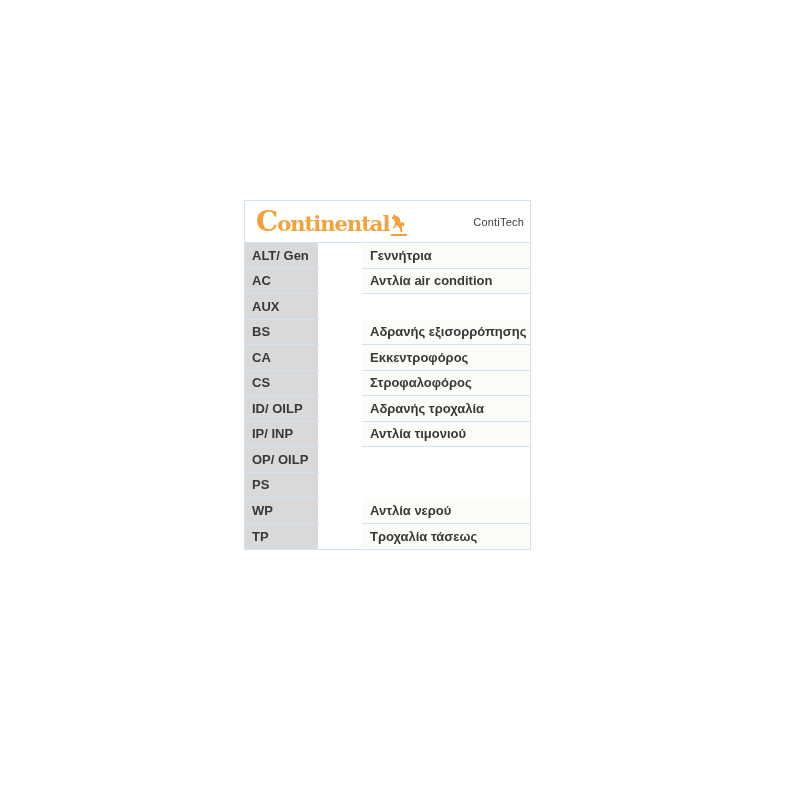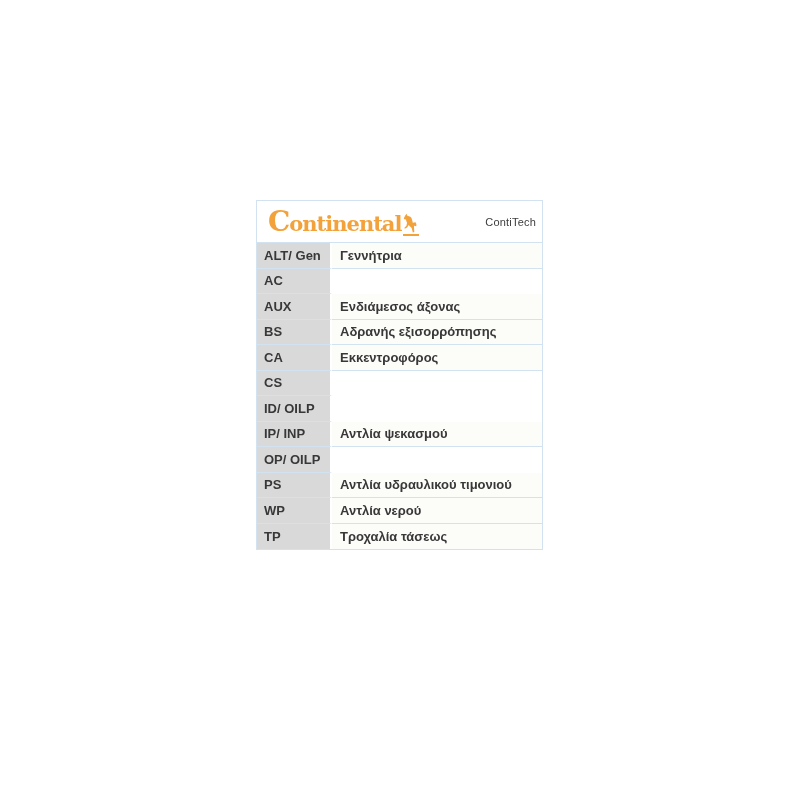--- a/index.html
+++ b/index.html
@@ -13,21 +13,21 @@
   * { margin: 0; padding: 0; box-sizing: border-box; }
   html, body { width: 800px; height: 800px; }
   body {
     background: #ffffff;
     font-family: "Liberation Sans", sans-serif;
     position: relative;
     overflow: hidden;
   }
   .panel {
     position: absolute;
-    left: 256px;
+    left: 244px;
     top: 200px;
     width: 287px;
     border: 1px solid var(--table-border);
     background: #fff;
   }
   .brand-header {
     height: 42px;
     display: flex;
     align-items: center;
     justify-content: space-between;
@@ -80,20 +80,21 @@
   .label-cell {
     flex: 1;
     background: var(--label-bg);
     padding-left: 8px;
     display: flex;
     align-items: center;
     font-size: 13px;
     font-weight: bold;
     color: var(--text-color);
     white-space: nowrap;
+    margin-left: 42px;
   }
 </style>
 </head>
 <body>
 
 <div class="panel">
 
   <div class="brand-header">
     <div class="logo">
       <span class="logo-text">Continental</span>
@@ -110,49 +111,50 @@
     <span class="subbrand">ContiTech</span>
   </div>
 
   <div>
     <div class="glossary-row">
       <div class="code-cell">ALT/ Gen</div>
       <div class="label-cell">Γεννήτρια</div>
     </div>
     <div class="glossary-row">
       <div class="code-cell">AC</div>
+      <div class="label-cell">Αντλία air condition</div>
     </div>
     <div class="glossary-row">
       <div class="code-cell">AUX</div>
-      <div class="label-cell">Ενδιάμεσος άξονας</div>
     </div>
     <div class="glossary-row">
       <div class="code-cell">BS</div>
       <div class="label-cell">Αδρανής εξισορρόπησης</div>
     </div>
     <div class="glossary-row">
       <div class="code-cell">CA</div>
       <div class="label-cell">Εκκεντροφόρος</div>
     </div>
     <div class="glossary-row">
       <div class="code-cell">CS</div>
+      <div class="label-cell">Στροφαλοφόρος</div>
     </div>
     <div class="glossary-row">
       <div class="code-cell">ID/ OILP</div>
+      <div class="label-cell">Αδρανής τροχαλία</div>
     </div>
     <div class="glossary-row">
       <div class="code-cell">IP/ INP</div>
-      <div class="label-cell">Αντλία ψεκασμού</div>
+      <div class="label-cell">Αντλία τιμονιού</div>
     </div>
     <div class="glossary-row">
       <div class="code-cell">OP/ OILP</div>
     </div>
     <div class="glossary-row">
       <div class="code-cell">PS</div>
-      <div class="label-cell">Αντλία υδραυλικού τιμονιού</div>
     </div>
     <div class="glossary-row">
       <div class="code-cell">WP</div>
       <div class="label-cell">Αντλία νερού</div>
     </div>
     <div class="glossary-row">
       <div class="code-cell">TP</div>
       <div class="label-cell">Τροχαλία τάσεως</div>
     </div>
   </div>

